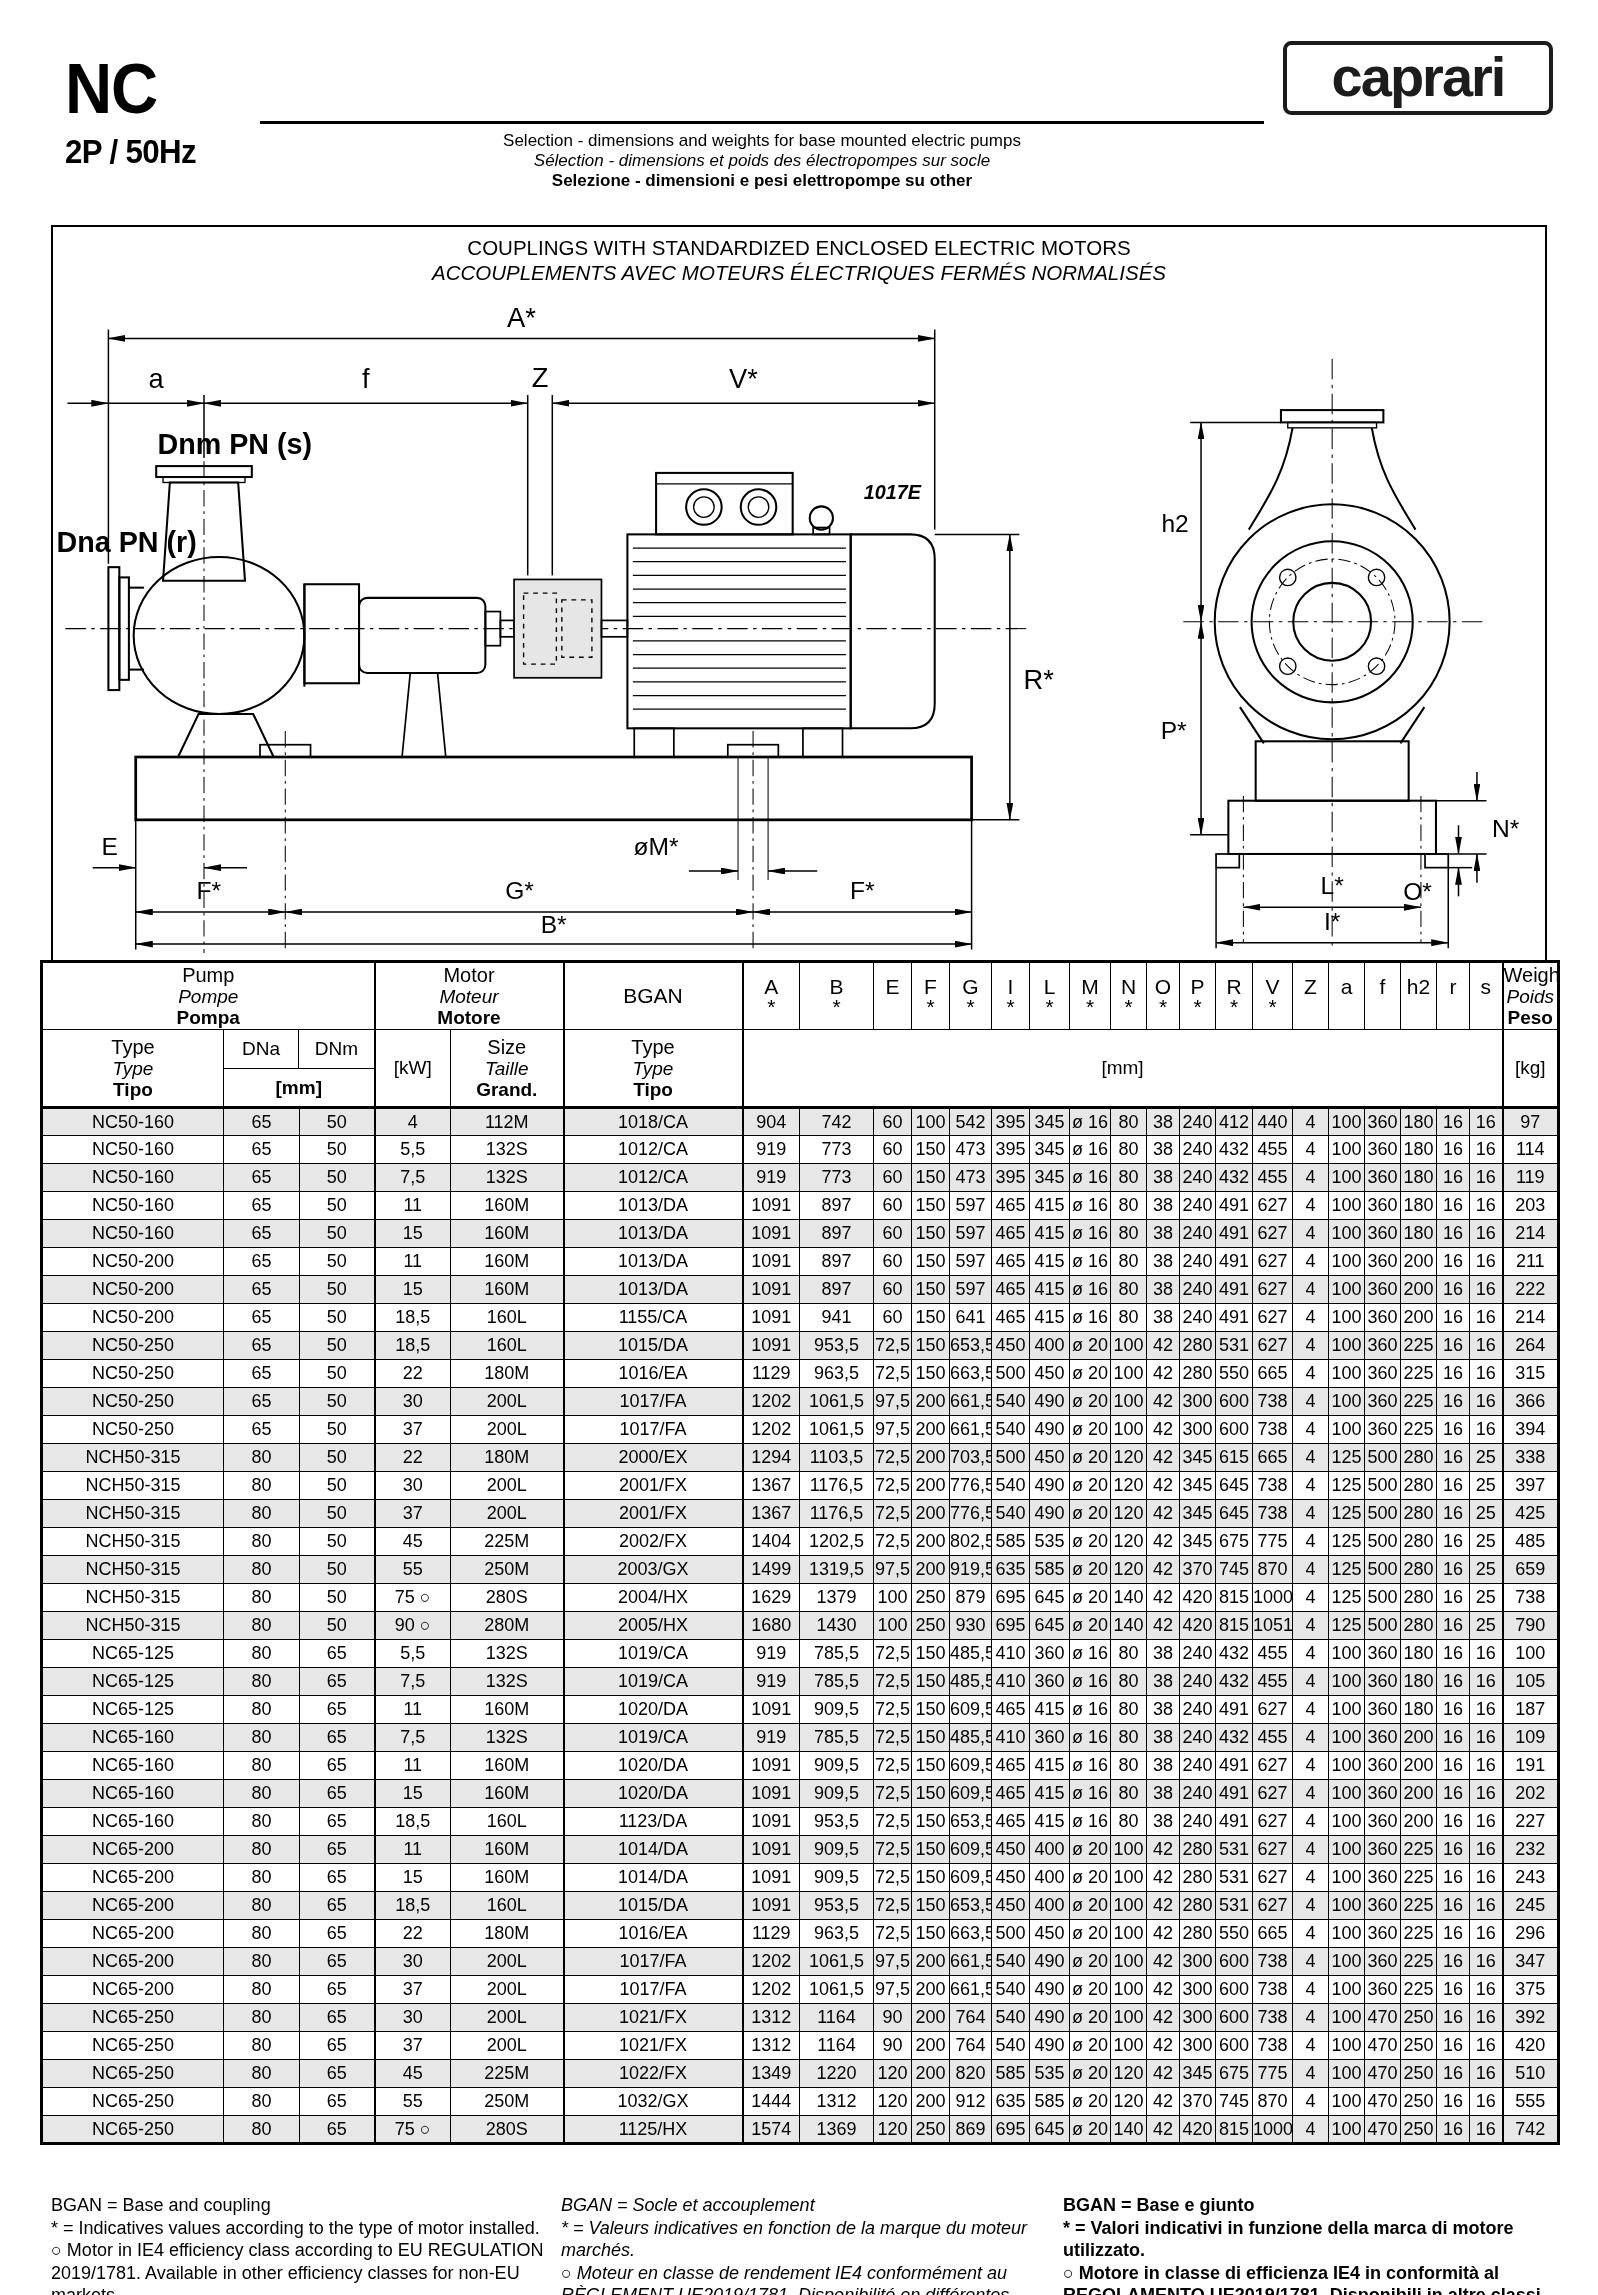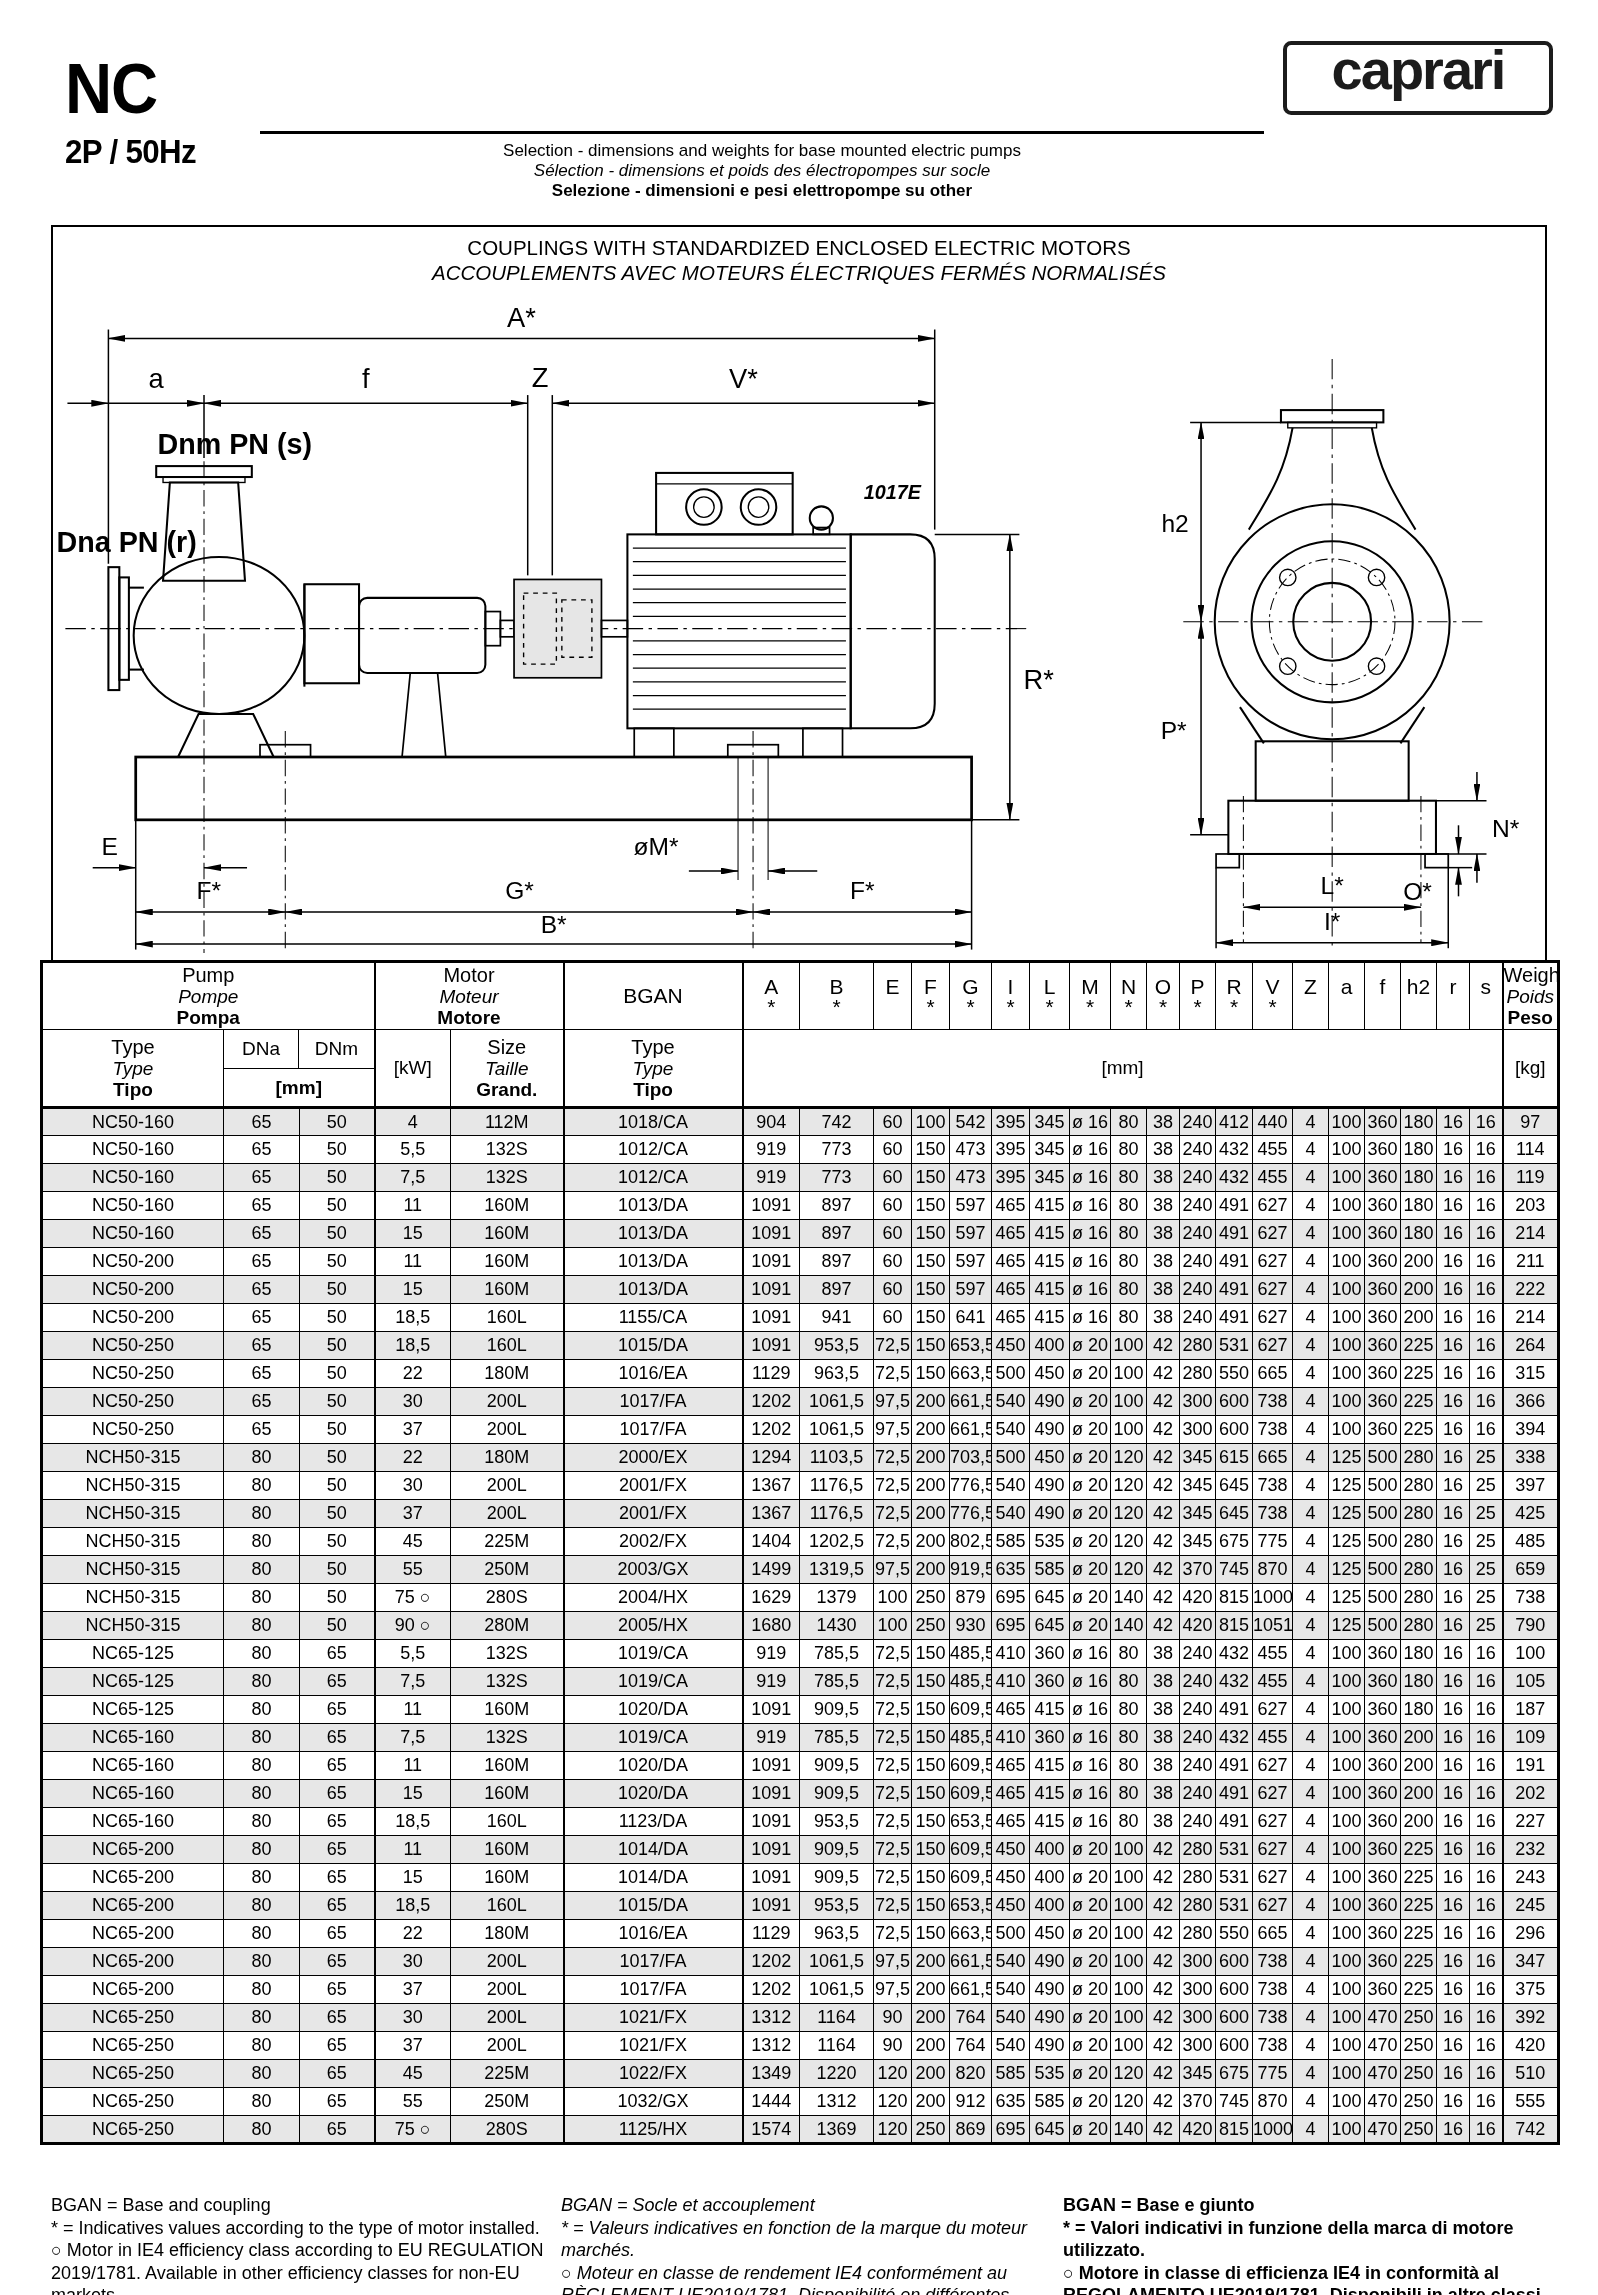--- a/index.html
+++ b/index.html
@@ -2,23 +2,23 @@
 <html style="font-size:11px"><head>
 <meta charset="utf-8">
 <style>
   html,body{margin:0;padding:0;background:#fff;}
   body{width:1599px;height:2295px;position:relative;font-family:"Liberation Sans",sans-serif;color:#000;}
   .abs{position:absolute;}
 
   
   .series{left:65px;top:53px;font-size:71px;font-weight:bold;letter-spacing:-1.4px;line-height:1;transform:scaleX(.92);transform-origin:left;}
   .variant{left:65px;top:134px;font-size:34px;font-weight:bold;letter-spacing:-0.7px;line-height:1;transform:scaleX(.92);transform-origin:left;}
-  .logo-box{left:1283px;top:41px;width:262px;height:66px;border:4.1px solid #1c1c1c;border-radius:8.2px;display:flex;align-items:flex-start;justify-content:center;}
+  .logo-box{left:1283px;top:41px;width:262px;height:66px;border:4.1px solid #1c1c1c;border-radius:8.2px;display:flex;align-items:center;justify-content:center;}
   .logo-text{font-size:56px;font-weight:bold;letter-spacing:-2px;color:#1c1c1c;line-height:1;margin-top:-2.7px;}
-  .subtitle{left:260px;top:131px;width:1004px;text-align:center;}
+  .subtitle{left:260px;top:121px;width:1004px;text-align:center;}
   .subtitle .rule{border-top:3.4px solid #000;margin:0 0 6.8px 0;}
   .subtitle div{font-size:17px;line-height:20px;}
   .sub-fr{font-style:italic;}
   .sub-it{font-weight:bold;}
 
   
   .draw-box{left:51px;top:225px;width:1492px;height:734px;border:2px solid #000;border-bottom:none;}
   .draw-titles{left:51px;top:235px;width:1496px;text-align:center;}
   .draw-titles div{font-size:20.5px;line-height:25px;}
   .dt-fr{font-style:italic;}

